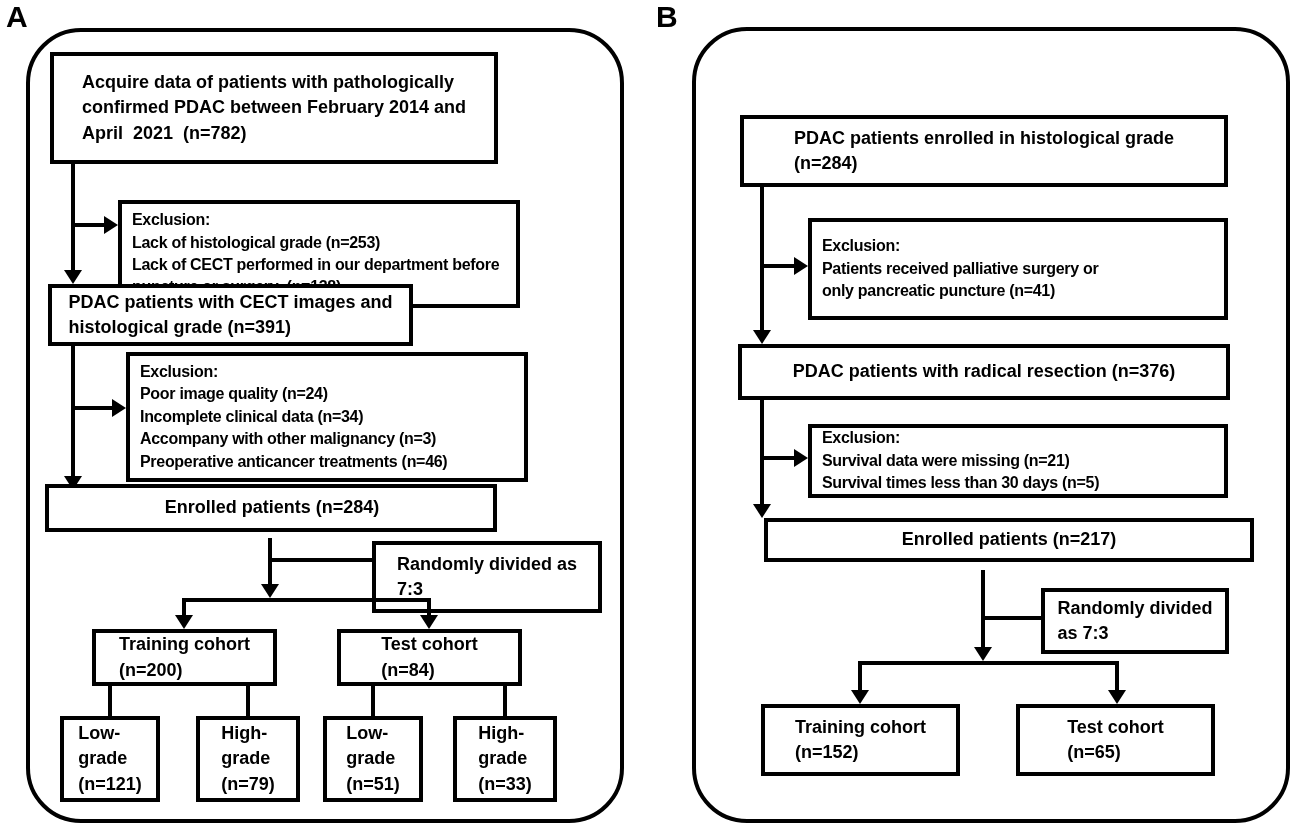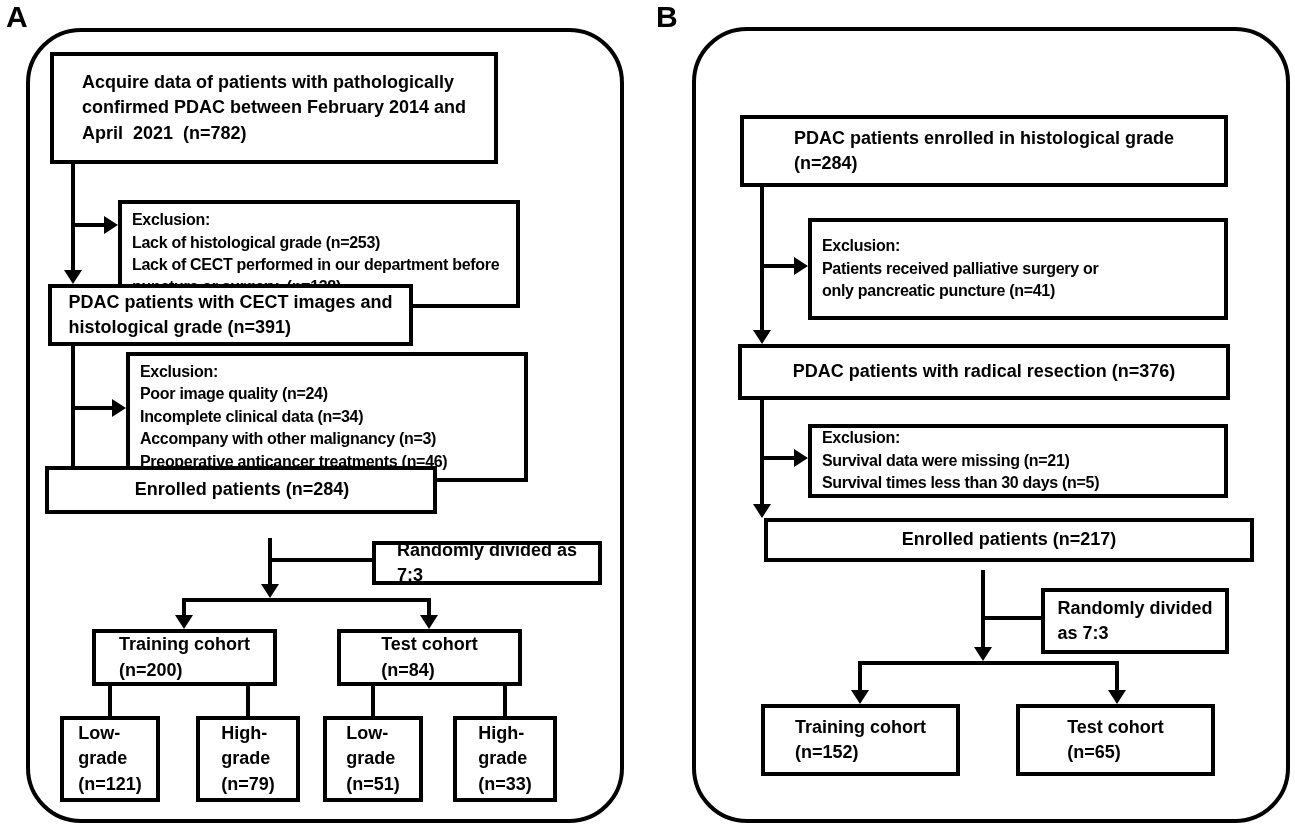--- a/index.html
+++ b/index.html
@@ -66,26 +66,26 @@
 <div class="vline" style="left:71px; top:346px; height:130px;"></div>
 <div class="arr-down" style="left:64px; top:476px;"></div>
 <div class="hline" style="left:73px; top:406px; width:39px;"></div>
 <div class="arr-right" style="left:112px; top:399px;"></div>
 <div class="box excl" style="left:126px; top:352px; width:402px; height:130px;">Exclusion:
 Poor image quality (n=24)
 Incomplete clinical data (n=34)
 Accompany with other malignancy (n=3)
 Preoperative anticancer treatments (n=46)</div>
 
-<div class="box" style="left:45px; top:466px; width:392px; height:48px;padding-left:8px;">Enrolled patients (n=284)</div>
+<div class="box" style="left:45px; top:484px; width:452px; height:48px;padding-left:8px;">Enrolled patients (n=284)</div>
 
 <div class="vline" style="left:268px; top:538px; height:46px;"></div>
 <div class="arr-down" style="left:261px; top:584px;"></div>
 <div class="hline" style="left:270px; top:558px; width:102px;"></div>
-<div class="box" style="left:372px; top:541px; width:230px; height:44px;">Randomly divided as
+<div class="box" style="left:372px; top:541px; width:230px; height:72px;">Randomly divided as
 7:3</div>
 
 <div class="hline" style="left:182px; top:598px; width:249px;"></div>
 <div class="vline" style="left:182px; top:598px; height:17px;"></div>
 <div class="arr-down" style="left:175px; top:615px;"></div>
 <div class="vline" style="left:427px; top:598px; height:17px;"></div>
 <div class="arr-down" style="left:420px; top:615px;"></div>
 
 <div class="box" style="left:92px; top:629px; width:185px; height:57px;">Training cohort
 (n=200)</div>

